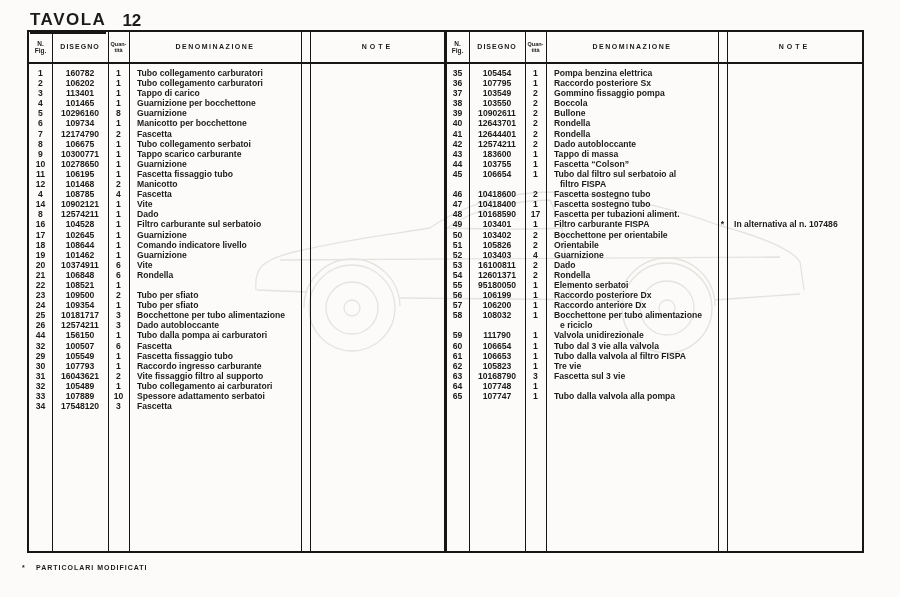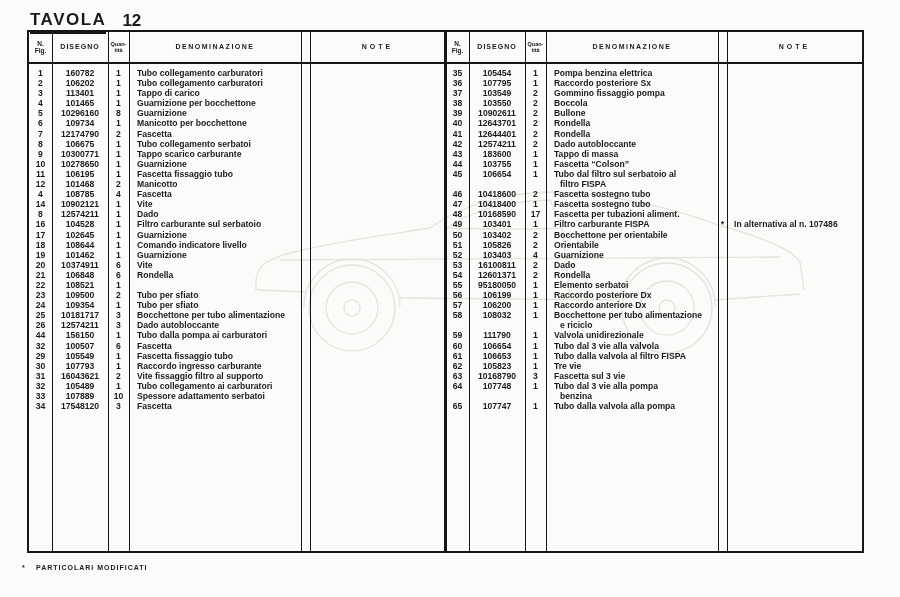--- a/index.html
+++ b/index.html
@@ -750,24 +750,20 @@
         <div class="c-den">
           <div>Fascetta sul 3 vie</div>
         </div>
         <div class="c-star"></div>
         <div class="c-note"></div>
       </div>
       <div class="prow">
         <div class="c-fig">64</div>
         <div class="c-dis">107748</div>
         <div class="c-qty">1</div>
-        <div class="c-den">
-          <div>Tubo dal 3 vie alla pompa</div>
-          <div class="den-cont">benzina</div>
-        </div>
         <div class="c-star"></div>
         <div class="c-note"></div>
       </div>
       <div class="prow">
         <div class="c-fig">65</div>
         <div class="c-dis">107747</div>
         <div class="c-qty">1</div>
         <div class="c-den">
           <div>Tubo dalla valvola alla pompa</div>
         </div>

